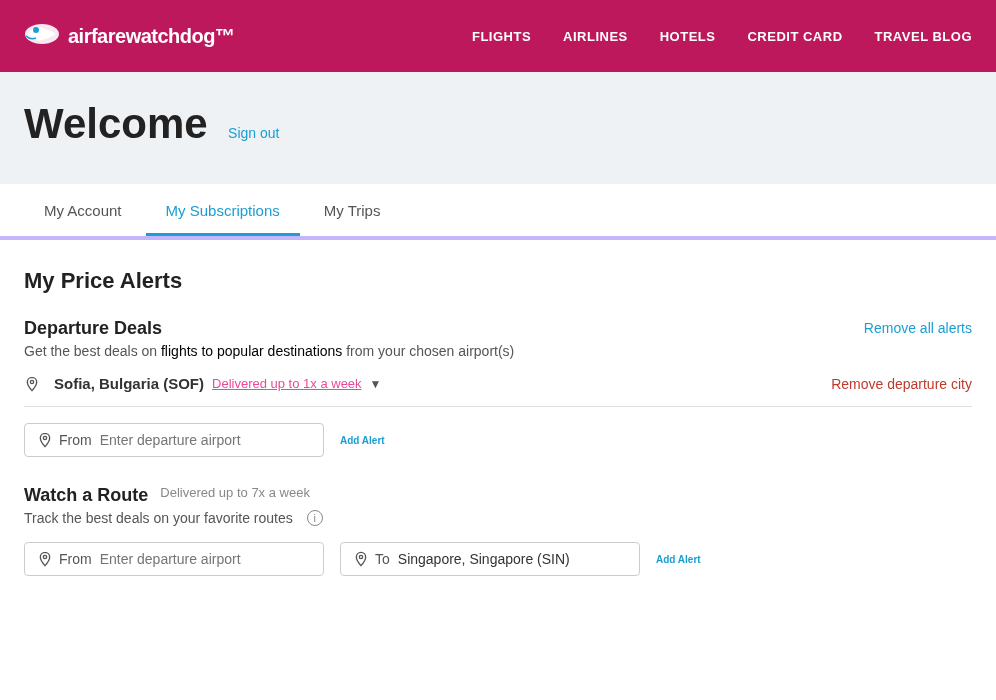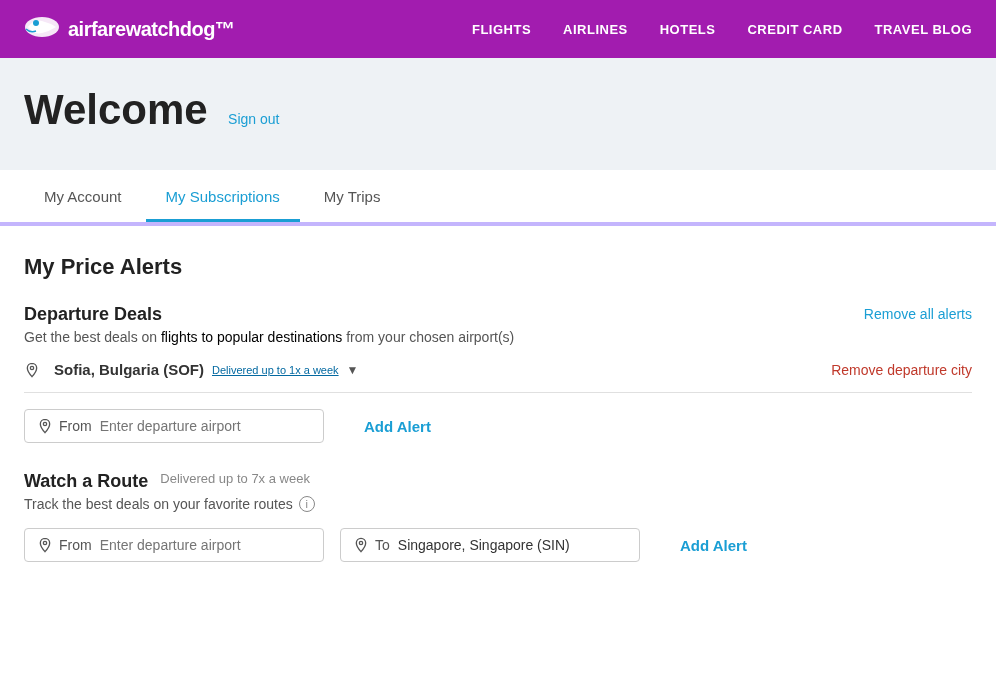--- a/index.html
+++ b/index.html
@@ -1,24 +1,24 @@
 <!DOCTYPE html>
 <html><head>
   <meta charset="utf-8">
   <style>
     * { box-sizing: border-box; margin: 0; padding: 0; }
     body { font-family: Arial, sans-serif; background: #fff; color: #333; }
 
     
     .nav {
-      background: #a21caf;
+      background: #be185d;
       display: flex;
       align-items: center;
       padding: 0 24px;
-      height: 58px;
+      height: 72px;
     }
     .nav-logo {
       display: flex;
       align-items: center;
       margin-right: auto;
     }
     .nav-logo-text {
       color: #fff;
       font-size: 20px;
       font-weight: bold;
@@ -134,22 +134,22 @@
       display: flex;
       align-items: center;
       gap: 8px;
     }
     .city-name {
       font-size: 15px;
       font-weight: 600;
       color: #333;
     }
     .delivery-link {
-      color: #0369a1;
-      font-size: 11px;
+      color: #ec4899;
+      font-size: 13px;
       text-decoration: underline;
       cursor: pointer;
     }
     .chevron-down {
       font-size: 12px;
       color: #555;
       cursor: pointer;
     }
     .remove-city-link {
       color: #c0392b;
@@ -184,27 +184,26 @@
     .airport-input {
       border: none;
       outline: none;
       font-size: 14px;
       color: #999;
       background: transparent;
       flex: 1;
     }
     .add-alert-btn {
       color: #1a9ed4;
-      font-size: 15px;
+      font-size: 10px;
       font-weight: 600;
       cursor: pointer;
       background: none;
       border: none;
       padding: 0;
-      margin-left: 24px;
     }
 
     
     .watch-route-header {
       display: flex;
       align-items: flex-start;
       gap: 12px;
       margin-bottom: 4px;
     }
     .watch-route-title {
@@ -215,21 +214,21 @@
     .delivery-info {
       font-size: 13px;
       color: #888;
     }
     .watch-route-desc {
       font-size: 14px;
       color: #555;
       margin-bottom: 16px;
       display: flex;
       align-items: center;
-      gap: 6px;
+      gap: 14px;
     }
     .info-icon {
       display: inline-flex;
       align-items: center;
       justify-content: center;
       width: 16px;
       height: 16px;
       border-radius: 50%;
       border: 1px solid #888;
       color: #888;

